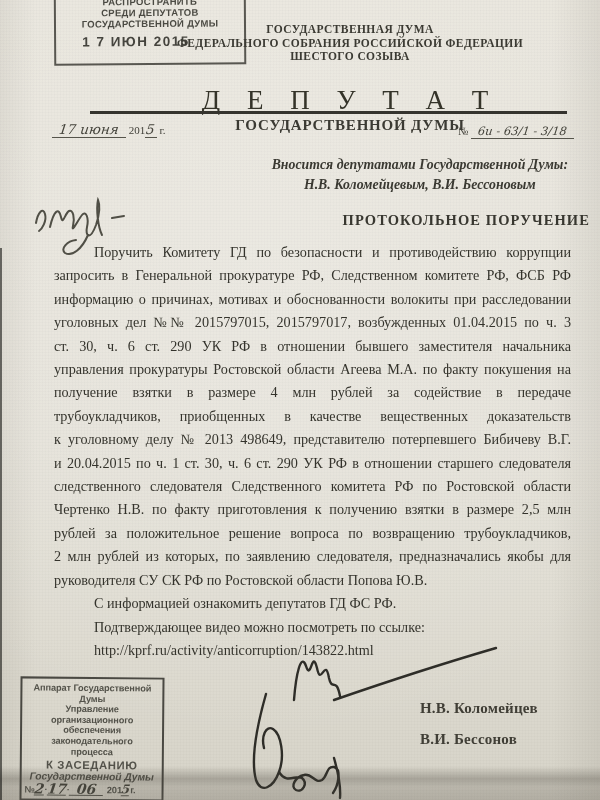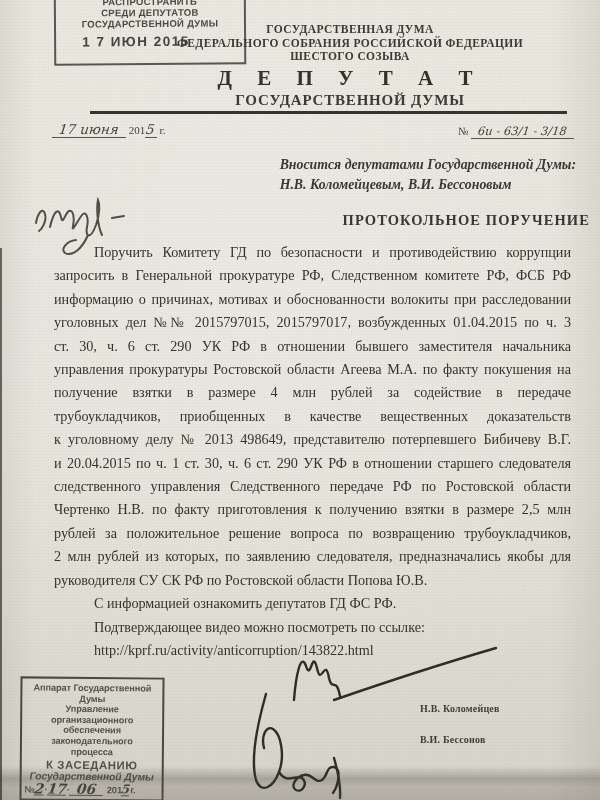--- a/index.html
+++ b/index.html
@@ -41,38 +41,38 @@
     transform:rotate(-0.4deg);
   }
   .stamp-top .date-stamp{
     margin-top:7px;font-size:13.5px;letter-spacing:1.5px;text-align:left;
     padding-left:26px;color:#45443e;
   }
 
   
   .header{position:absolute;left:150px;top:23px;width:400px;text-align:center;color:#3b3a33;}
   .header .org{font-size:11.5px;font-weight:bold;line-height:13.5px;letter-spacing:0.4px;}
-  .header .role{font-size:21px;font-weight:bold;letter-spacing:10px;margin-top:2px;color:#343329;}
+  .header .role{font-size:27px;font-weight:normal;letter-spacing:10px;margin-top:21px;color:#343329;}
   .header .role-sub{font-size:15px;font-weight:600;letter-spacing:0.8px;margin-top:1px;}
   .rule{position:absolute;left:90px;right:33px;top:111px;height:3px;background:#35342e;}
 
   
   .hw{
     font-style:italic;display:inline-block;transform:skewX(-7deg);
     color:#45443c;font-family:"DejaVu Serif", serif;
   }
   .uline{border-bottom:1.2px solid #55544b;padding:0 7px 1px 7px;}
   .dateline-left{position:absolute;left:52px;top:121px;font-size:11px;color:#3f3e37;}
   .dateline-left .hw{font-size:13.5px;}
   .dateline-right{position:absolute;right:26px;top:124px;font-size:11px;color:#3f3e37;}
   .dateline-right .hw{font-size:11.5px;}
 
   
   .submitted{
-    position:absolute;right:24px;top:155px;text-align:left;
+    position:absolute;right:32px;top:155px;text-align:center;
     font-size:13.8px;font-style:italic;font-weight:bold;line-height:20px;color:#3a3932;
   }
 
   
   .doc-title{
     position:absolute;left:110px;top:212px;width:480px;text-align:right;
     font-size:14.5px;font-weight:bold;letter-spacing:1.1px;color:#383730;
   }
 
   
@@ -100,21 +100,21 @@
     margin-top:2px;font-size:9.3px;padding:0 1px;
   }
   .stamp-bottom .numrow .hw{font-size:14px;font-weight:bold;font-family:"DejaVu Serif",serif;}
   .stamp-bottom .st-ul{border-bottom:1.4px solid #53524a;}
   .stamp-bottom .gap{flex:0 0 3px;}
 
   
   .sig-main{position:absolute;left:228px;top:626px;width:290px;height:174px;pointer-events:none;}
   .margin-note{position:absolute;left:26px;top:183px;width:130px;height:80px;pointer-events:none;}
   .names{
-    position:absolute;left:420px;top:693px;font-size:10px;font-weight:600;
+    position:absolute;left:420px;top:693px;font-size:15px;font-weight:600;
     line-height:31px;color:#403e36;letter-spacing:0.2px;
   }
 </style>
 </head>
 <body>
 
 <div class="photo">
 
   <div class="stamp-top">
     <div>РАСПРОСТРАНИТЬ</div>
@@ -162,21 +162,21 @@
       <div class="bline ind just">Поручить Комитету ГД по безопасности и противодействию коррупции</div>
       <div class="bline just">запросить в Генеральной прокуратуре РФ, Следственном комитете РФ, ФСБ РФ</div>
       <div class="bline just">информацию о причинах, мотивах и обоснованности волокиты при расследовании</div>
       <div class="bline just">уголовных дел №№ 2015797015, 2015797017, возбужденных 01.04.2015 по ч. 3</div>
       <div class="bline just">ст. 30, ч. 6 ст. 290 УК РФ в отношении бывшего заместителя начальника</div>
       <div class="bline just">управления прокуратуры Ростовской области Агеева М.А. по факту покушения на</div>
       <div class="bline just">получение взятки в размере 4 млн рублей за содействие в передаче</div>
       <div class="bline just">трубоукладчиков, приобщенных в качестве вещественных доказательств</div>
       <div class="bline just">к уголовному делу № 2013 498649, представителю потерпевшего Бибичеву В.Г.</div>
       <div class="bline just">и 20.04.2015 по ч. 1 ст. 30, ч. 6 ст. 290 УК РФ в отношении старшего следователя</div>
-      <div class="bline just">следственного управления Следственного передаче РФ по Ростовской области</div>
+      <div class="bline just">следственного следователя Следственного комитета РФ по Ростовской области</div>
       <div class="bline just">Чертенко Н.В. по факту приготовления к получению взятки в размере 2,5 млн</div>
       <div class="bline just">рублей за положительное решение вопроса по возвращению трубоукладчиков,</div>
       <div class="bline just">2 млн рублей из которых, по заявлению следователя, предназначались якобы для</div>
       <div class="bline">руководителя СУ СК РФ по Ростовской области Попова Ю.В.</div>
       <div class="bline ind">С информацией ознакомить депутатов ГД ФС РФ.</div>
       <div class="bline ind">Подтверждающее видео можно посмотреть по ссылке:</div>
       <div class="bline ind">http://kprf.ru/activity/anticorruption/143822.html</div>
     </div>
 
   <div class="stamp-bottom">

